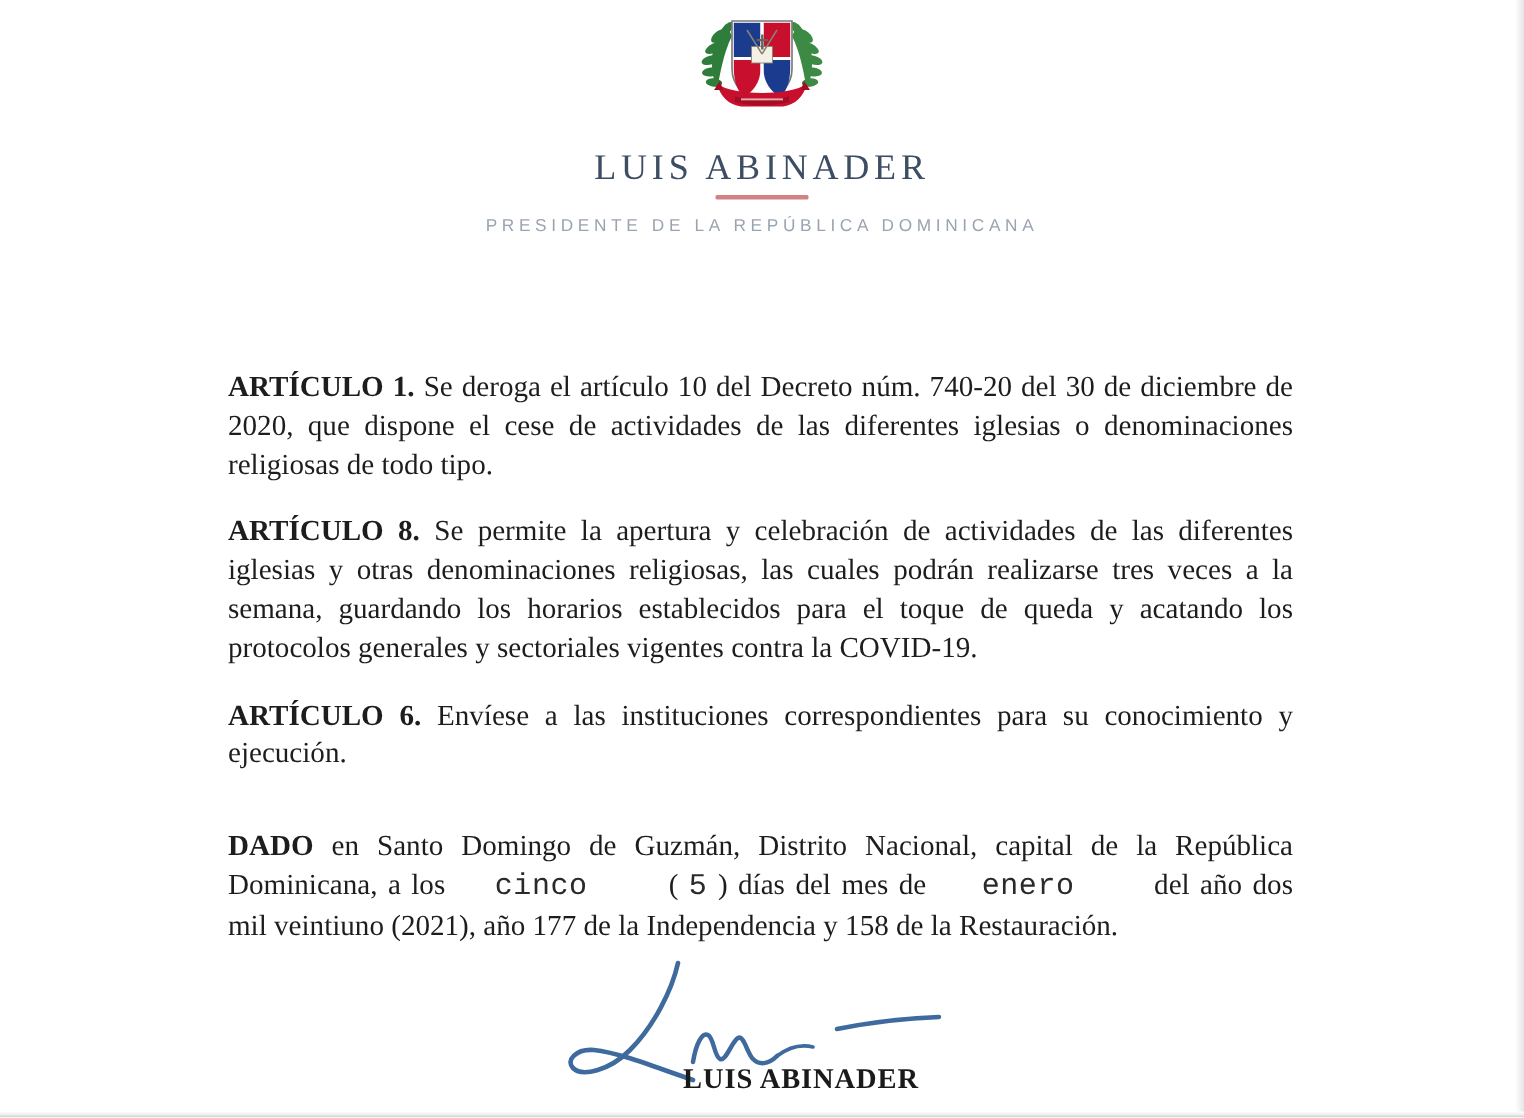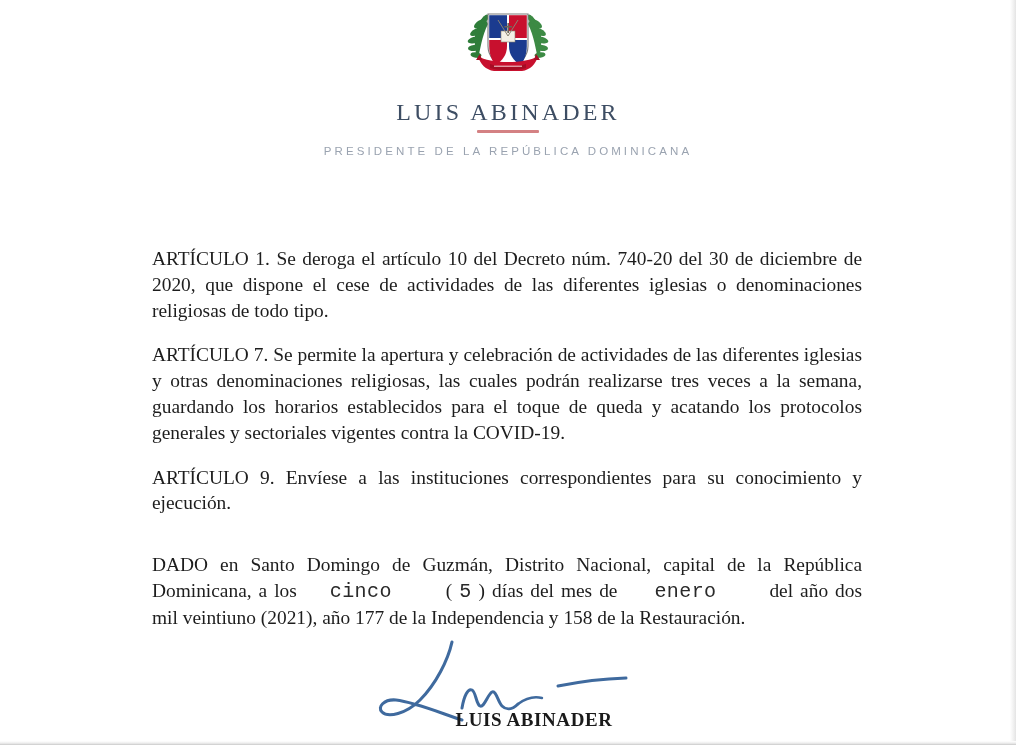--- a/index.html
+++ b/index.html
@@ -101,21 +101,21 @@
   .para {
     text-align: justify;
     text-justify: inter-word;
     font-size: 19.4px;
     line-height: 25.8px;
     margin: 0 0 19px 0;
     color: #1d1d1d;
   }
   .para:last-child { margin-bottom: 0; }
   .para .lead {
-    font-weight: normal;
+    font-weight: bold;
   }
   .closing {
     margin-top: 36px;
   }
   
   .fill {
     font-family: "Liberation Mono", "DejaVu Sans Mono", monospace;
     font-size: 20px;
     color: #2a2a2a;
     letter-spacing: 0.4px;
@@ -205,23 +205,23 @@
 
   <div class="letterhead-name">LUIS ABINADER</div>
   <div class="letterhead-rule"></div>
   <div class="letterhead-role">PRESIDENTE DE LA REPÚBLICA DOMINICANA</div>
 
 
   <div class="body-block">
 
     <p class="para"><span class="lead">ARTÍCULO 1.</span><span> Se deroga el artículo 10 del Decreto núm. 740-20 del 30 de diciembre de 2020, que dispone el cese de actividades de las diferentes iglesias o denominaciones religiosas de todo tipo.</span></p>
 
-    <p class="para"><span class="lead">ARTÍCULO 7.</span><span> Se permite la apertura y celebración de actividades de las diferentes iglesias y otras denominaciones religiosas, las cuales podrán realizarse tres veces a la semana, guardando los horarios establecidos para el toque de queda y acatando los protocolos generales y sectoriales vigentes contra la COVID-19.</span></p>
-
-    <p class="para"><span class="lead">ARTÍCULO 9.</span><span> Envíese a las instituciones correspondientes para su conocimiento y ejecución.</span></p>
+    <p class="para"><span class="lead">ARTÍCULO 8.</span><span> Se permite la apertura y celebración de actividades de las diferentes iglesias y otras denominaciones religiosas, las cuales podrán realizarse tres veces a la semana, guardando los horarios establecidos para el toque de queda y acatando los protocolos generales y sectoriales vigentes contra la COVID-19.</span></p>
+
+    <p class="para"><span class="lead">ARTÍCULO 6.</span><span> Envíese a las instituciones correspondientes para su conocimiento y ejecución.</span></p>
 
     <p class="para closing"><span class="lead">DADO</span><span> en Santo Domingo de Guzmán, Distrito Nacional, capital de la República Dominicana, a los </span><span class="gap-a"></span><span class="fill">cinco</span><span class="gap-b"></span><span>( </span><span class="fill">5</span><span> ) días del mes de </span><span class="gap-c"></span><span class="fill">enero</span><span class="gap-d"></span><span> del año dos mil veintiuno (2021), año 177 de la Independencia y 158 de la Restauración.</span></p>
 
   </div>
 
   <div class="signature">
     <svg viewBox="0 0 270 104" width="270" height="104" xmlns="http://www.w3.org/2000/svg">
       <g fill="none" stroke="#3f6a9e" stroke-linecap="round" stroke-linejoin="round">
 
         <path d="M76 8 C72 26, 60 50, 44 66 C30 80, 12 84, 6 78 C1 73, 8 65, 20 66 C38 68, 62 78, 86 86" stroke-width="3.1"></path>

